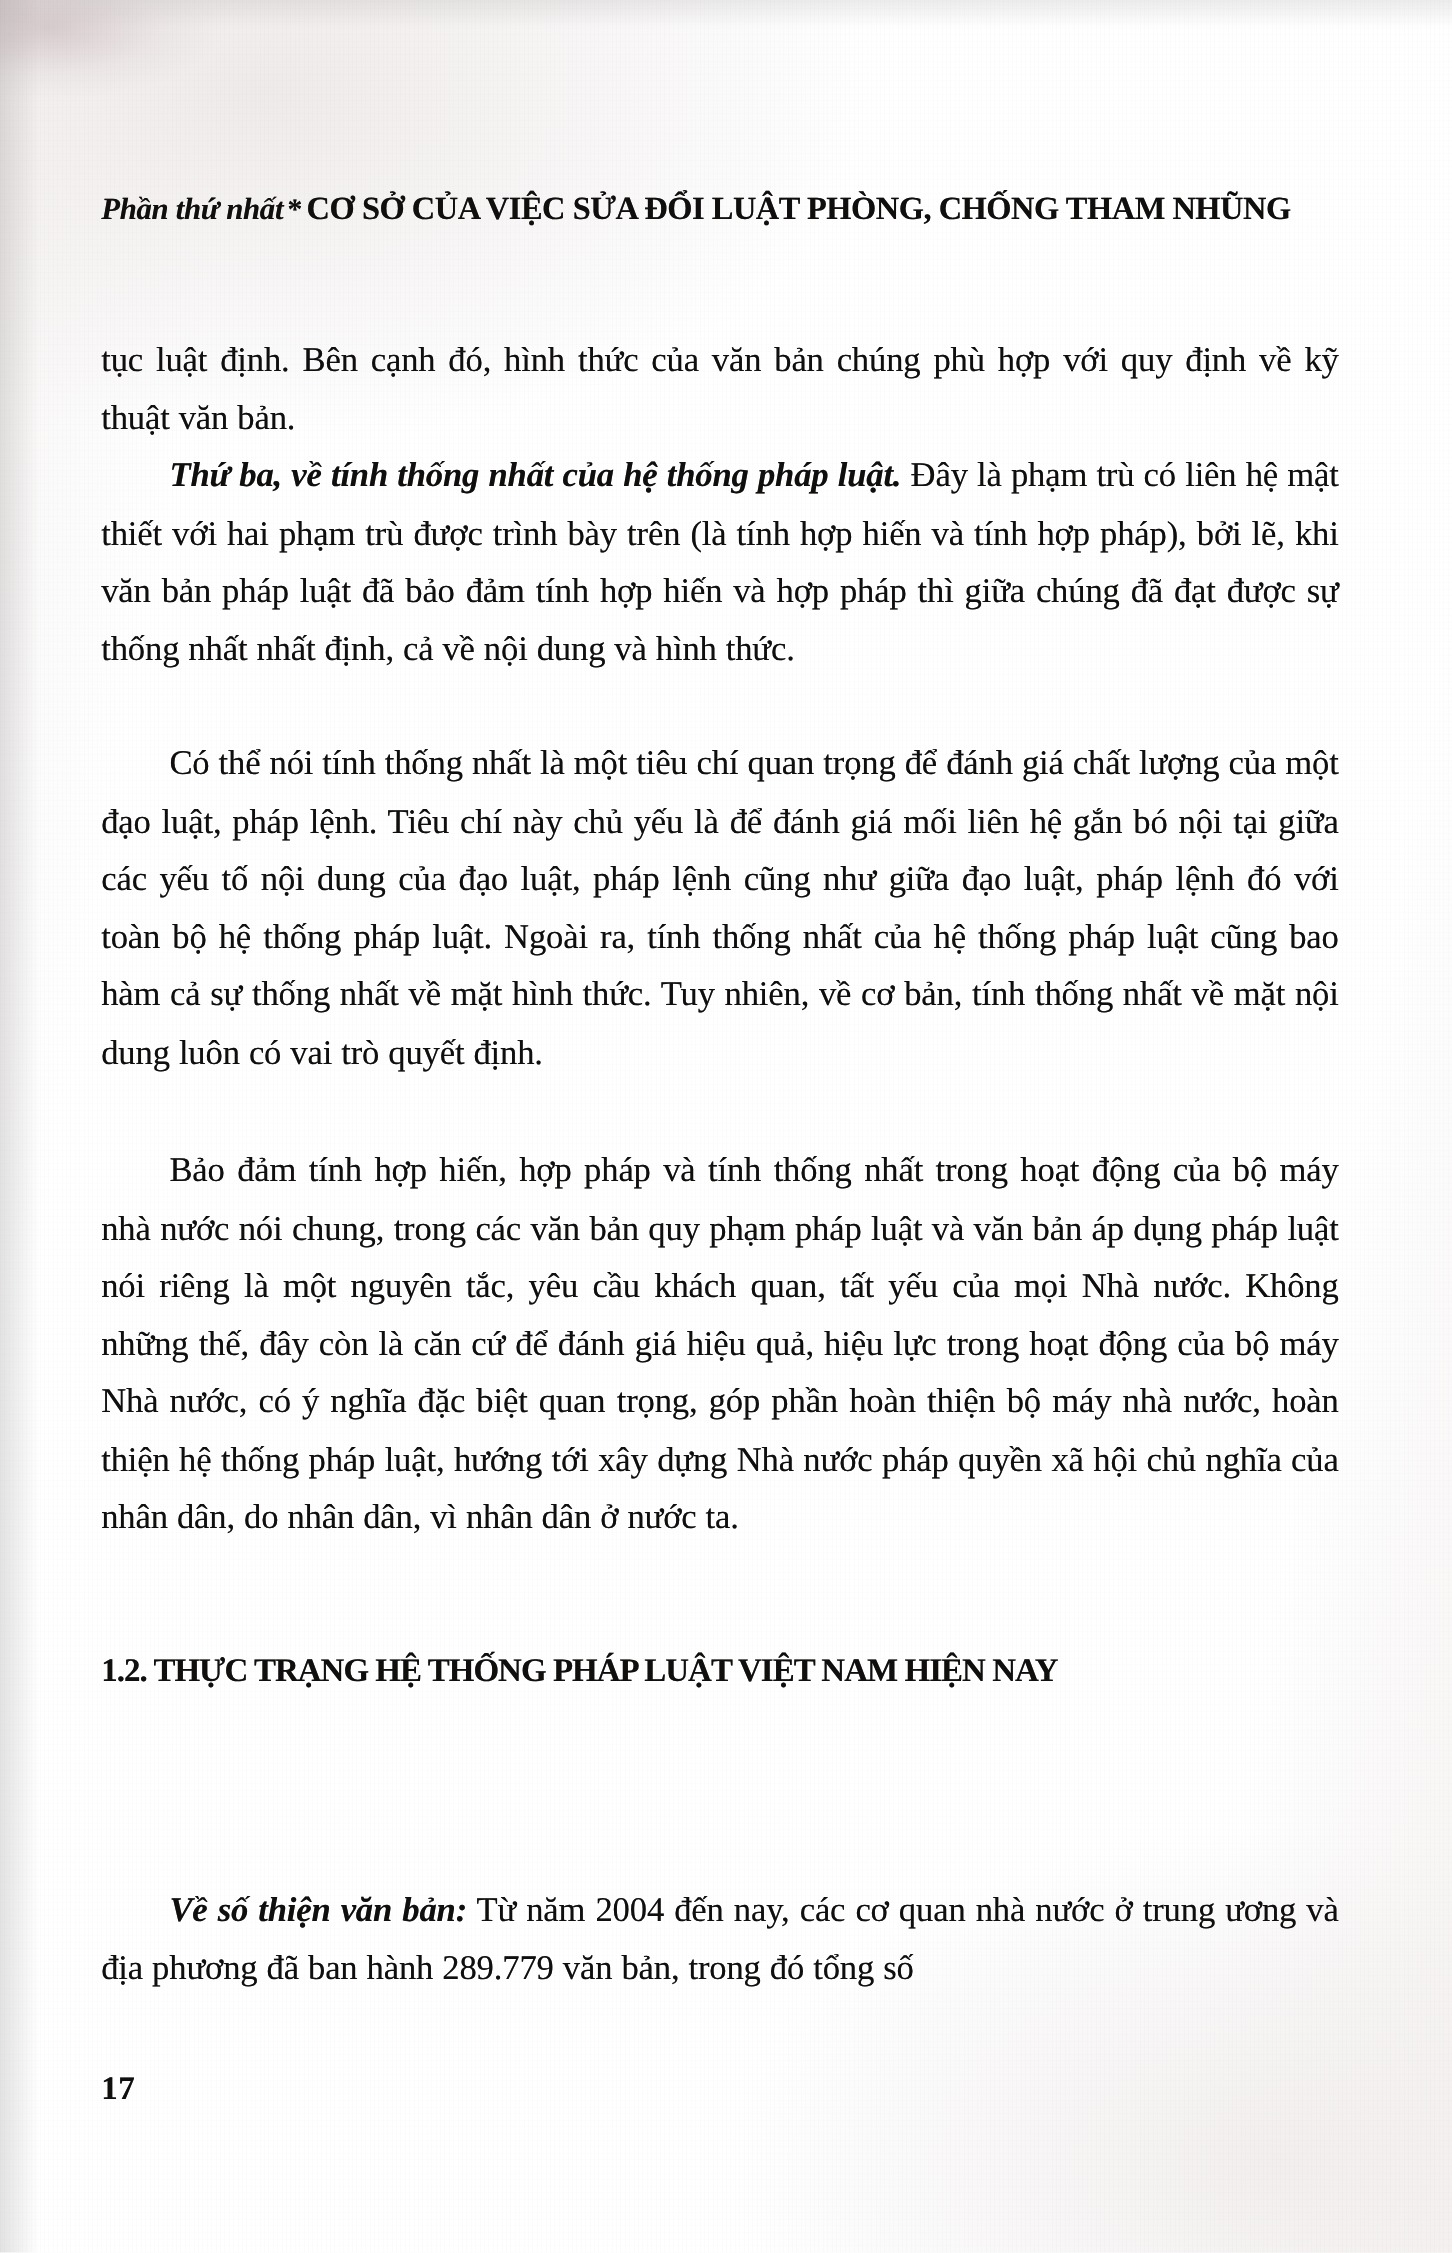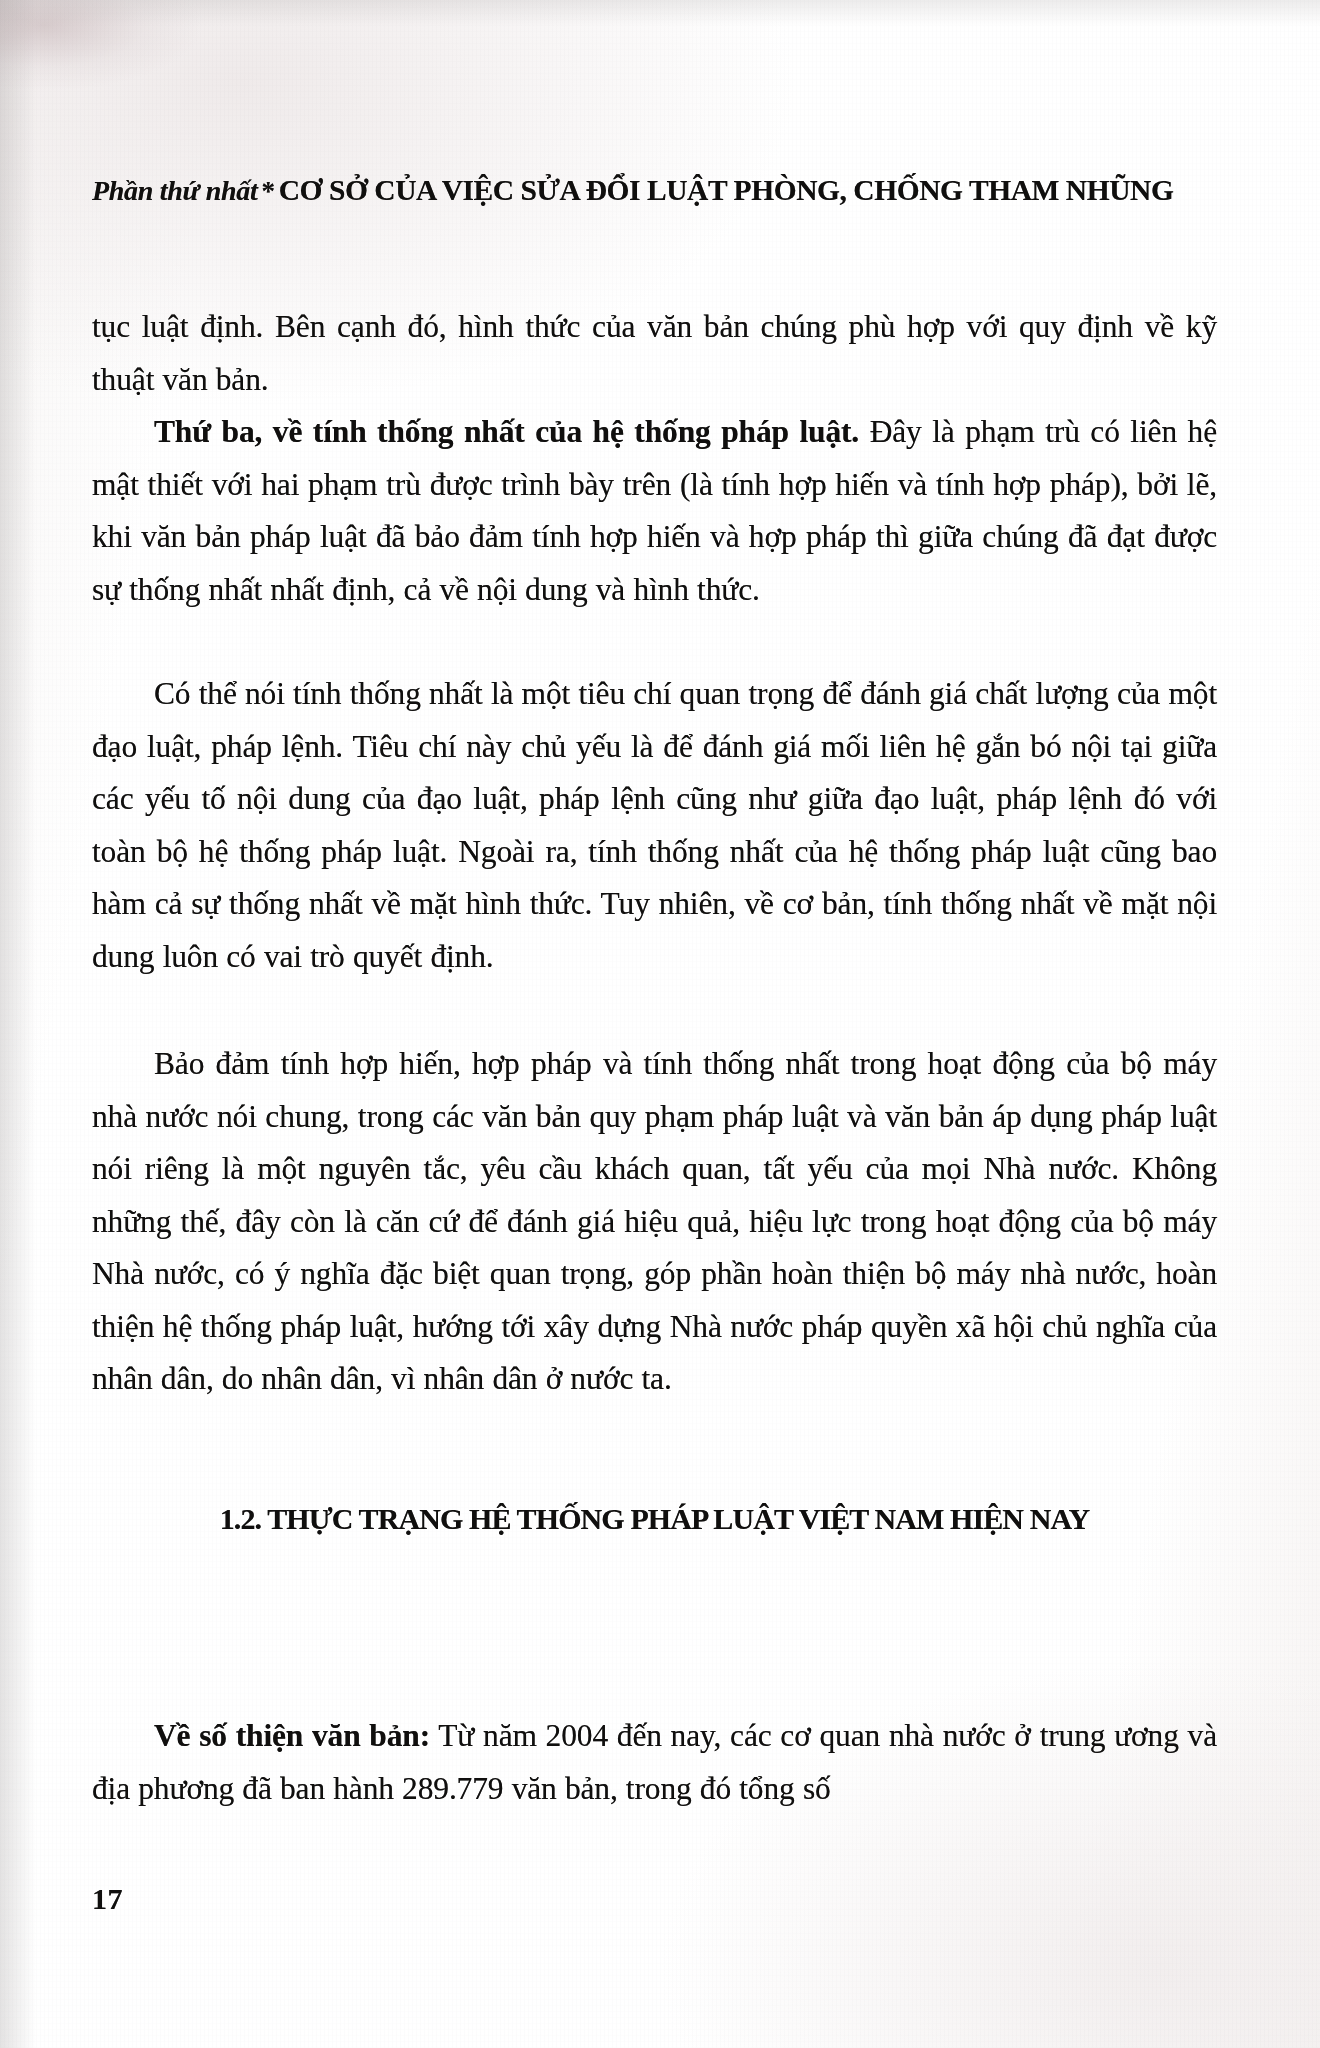--- a/index.html
+++ b/index.html
@@ -116,32 +116,33 @@
   }
   p.para.indent {
     text-indent: 62px;
   }
   p.para.noindent {
     text-indent: 0;
   }
 
   .lead-in {
     font-weight: 700;
+    font-style: italic;
   }
 
   
   .section-heading {
     position: absolute;
     left: 0;
     width: 1125px;
     font-size: 30px;
     font-weight: 700;
     letter-spacing: -0.9px;
     line-height: 1.25;
-    text-align: center;
+    text-align: left;
     white-space: nowrap;
   }
 
   .sub-heading {
     position: absolute;
     left: 0;
     width: 1125px;
     font-size: 31.5px;
     font-weight: 700;
     line-height: 52.5px;

